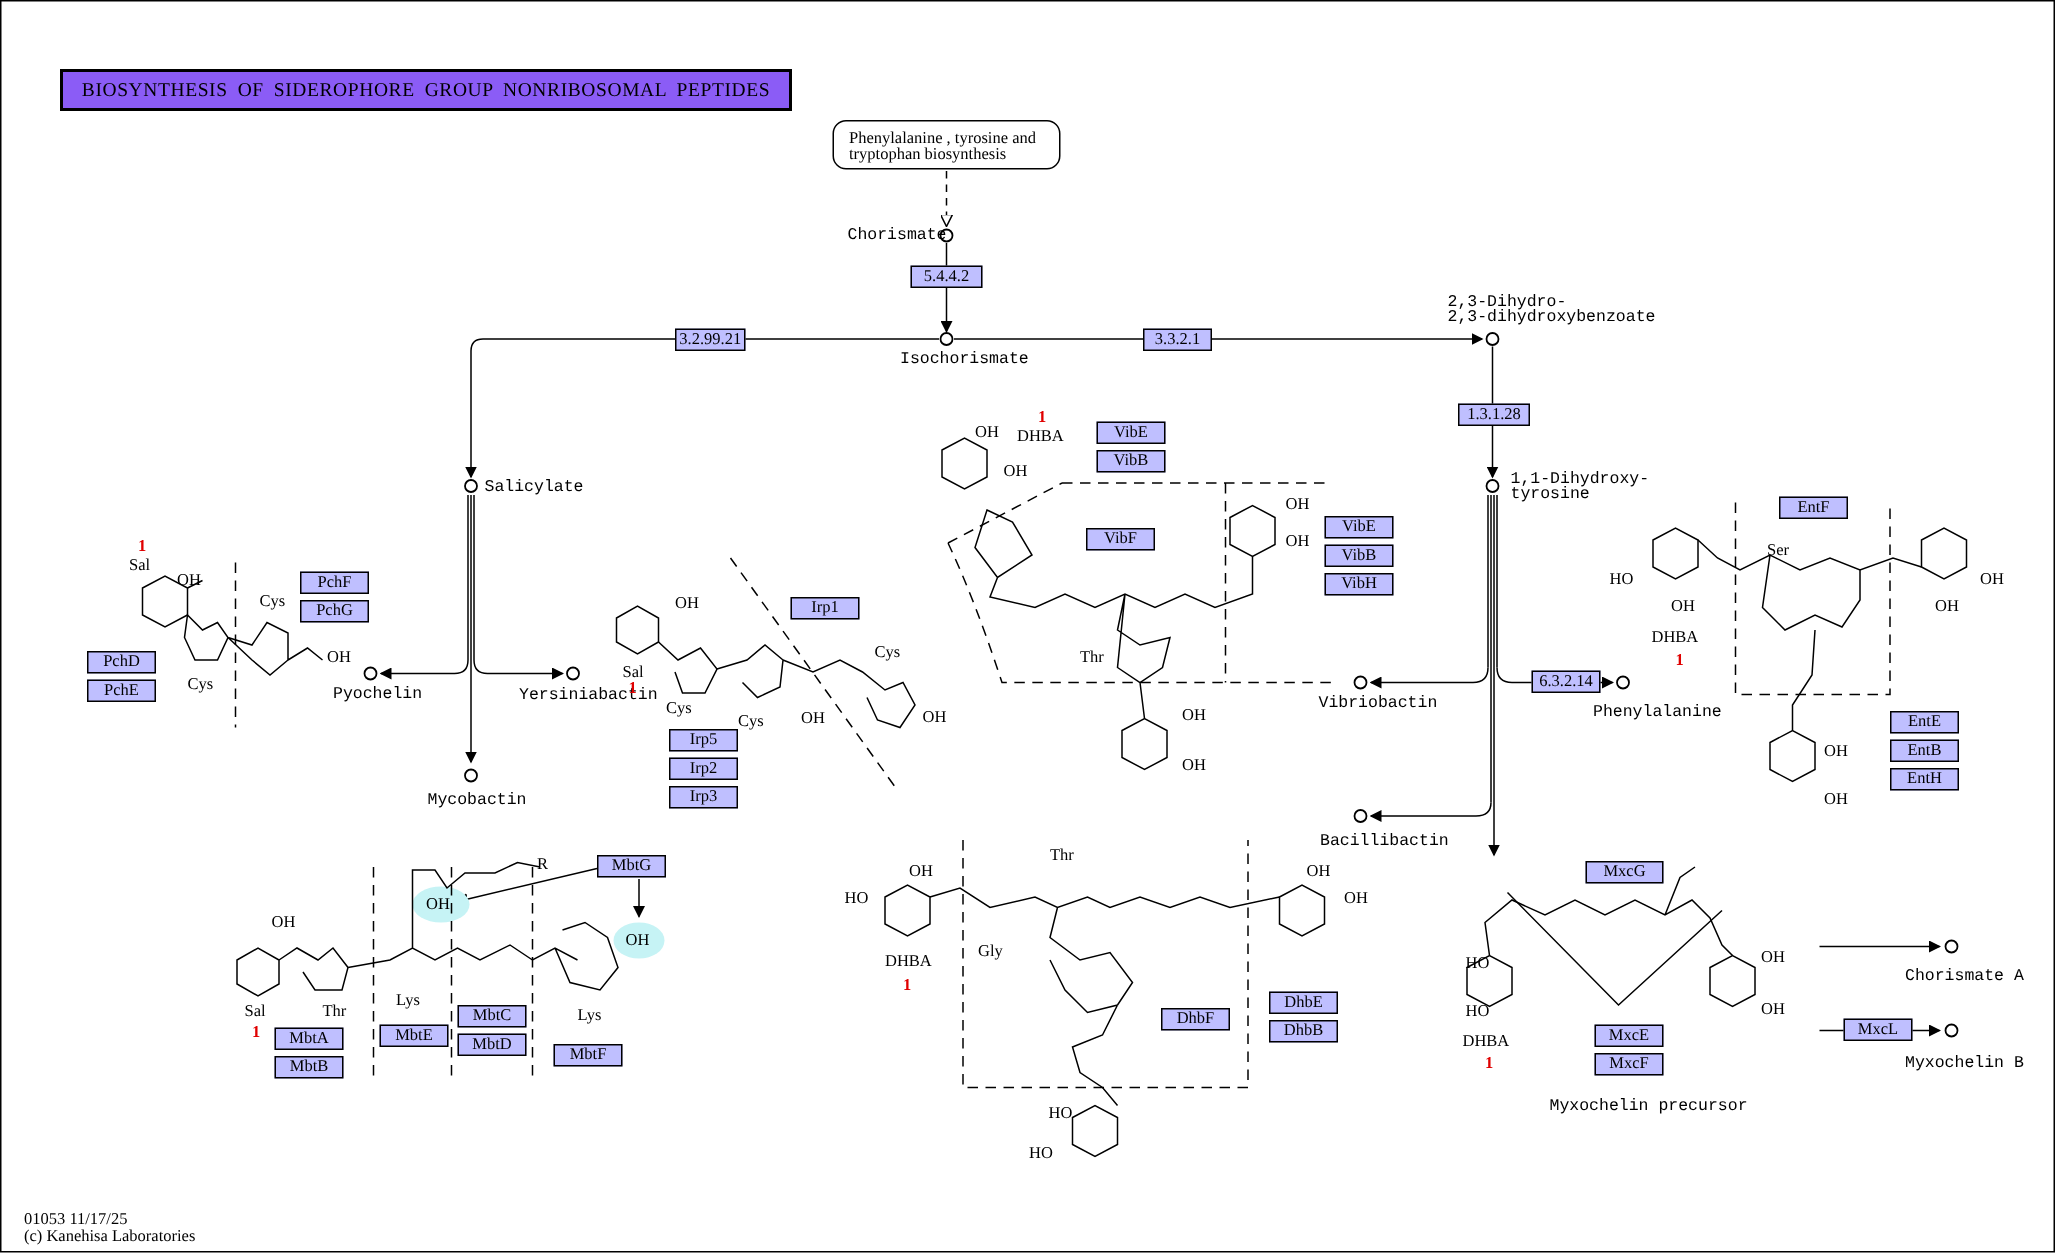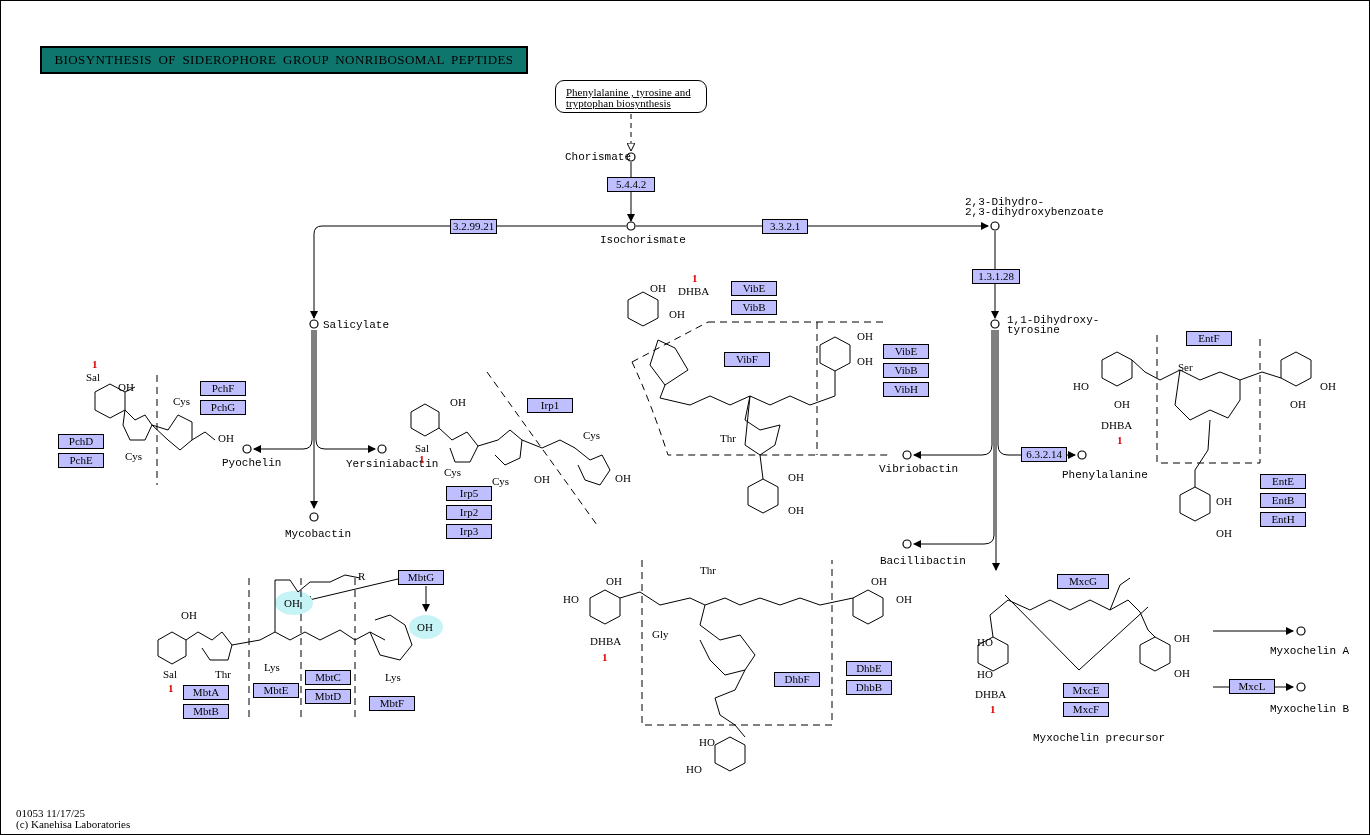--- a/index.html
+++ b/index.html
@@ -1,23 +1,23 @@
 <!DOCTYPE html>
 <html><head>
 <meta charset="utf-8">
 <style>
   html, body { margin:0; padding:0; background:#fff; }
   body { width:1370px; height:835px; position:relative; overflow:hidden; font-family:"Liberation Serif", serif; }
   #frame { position:absolute; left:0; top:0; width:1368px; height:833px; border:1px solid #000; }
   #map { position:absolute; left:0; top:0; }
-  .title-box { position:absolute; left:40px; top:46px; width:484px; height:24px; border:2px solid #000; background:#0f766e;
+  .title-box { position:absolute; left:40px; top:46px; width:484px; height:24px; border:2px solid #000; background:#8b5cf6;
                font-family:"Liberation Serif", serif; font-size:13px; letter-spacing:0.4px; word-spacing:3px;
                display:flex; align-items:center; justify-content:center; }
   .map-link { position:absolute; left:555px; top:80px; width:152px; height:33px; border:1px solid #000; border-radius:9px; background:#fff;
-              font-size:11px; line-height:11px; padding:6px 0 0 10px; box-sizing:border-box;text-decoration:underline; }
+              font-size:11px; line-height:11px; padding:6px 0 0 10px; box-sizing:border-box; }
   .enz { position:absolute; height:15px; background:#bfbfff; border:1px solid #000; box-sizing:border-box;
          font-family:"Liberation Serif", serif; font-size:11px; line-height:13px; text-align:center; cursor:pointer; }
   .cpd { position:absolute; font-size:11px; line-height:11px; white-space:nowrap;font-family:Liberation Mono, monospace; }
   .red { position:absolute; color:#e00000; font-weight:bold; font-size:11px; }
   .lbl { position:absolute; font-size:11px; line-height:11px; white-space:nowrap; color:#000; }
   .footer { position:absolute; left:16px; top:808px; font-size:11px; line-height:11px; }
 </style>
 </head>
 <body>
 
@@ -140,21 +140,21 @@
 <div class="cpd" style="left:965px;top:207px">2,3-dihydroxybenzoate</div>
 <div class="cpd" style="left:1007px;top:315px">1,1-Dihydroxy-</div>
 <div class="cpd" style="left:1007px;top:325px">tyrosine</div>
 <div class="cpd" style="left:323px;top:320px">Salicylate</div>
 <div class="cpd" style="left:222px;top:458px">Pyochelin</div>
 <div class="cpd" style="left:346px;top:459px">Yersiniabactin</div>
 <div class="cpd" style="left:285px;top:529px">Mycobactin</div>
 <div class="cpd" style="left:879px;top:464px">Vibriobactin</div>
 <div class="cpd" style="left:1062px;top:470px">Phenylalanine</div>
 <div class="cpd" style="left:880px;top:556px">Bacillibactin</div>
-<div class="cpd" style="left:1270px;top:646px">Myxochelin A</div>
+<div class="cpd" style="left:1270px;top:646px">Chorismate A</div>
 <div class="cpd" style="left:1270px;top:704px">Myxochelin B</div>
 <div class="cpd" style="left:1033px;top:733px">Myxochelin precursor</div>
 
 <div class="enz" style="left:607px;top:177px;width:48px">5.4.4.2</div>
 <div class="enz" style="left:450px;top:219px;width:47px">3.2.99.21</div>
 <div class="enz" style="left:762px;top:219px;width:46px">3.3.2.1</div>
 <div class="enz" style="left:972px;top:269px;width:48px">1.3.1.28</div>
 <div class="enz" style="left:1021px;top:447px;width:46px">6.3.2.14</div>
 
 <div class="enz" style="left:200px;top:381px;width:46px">PchF</div>

